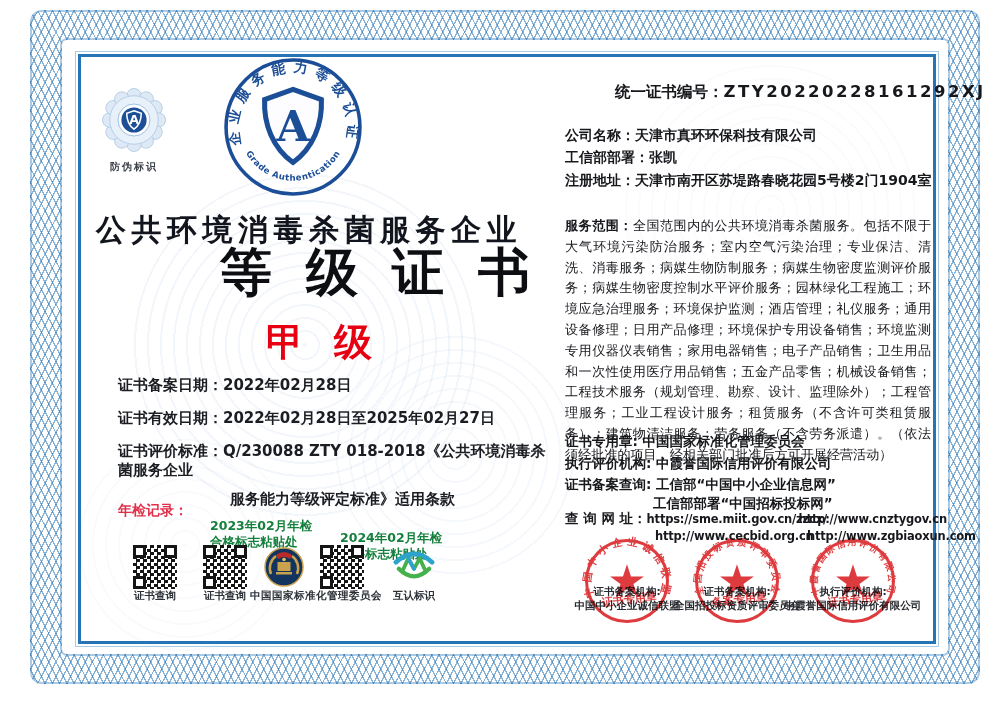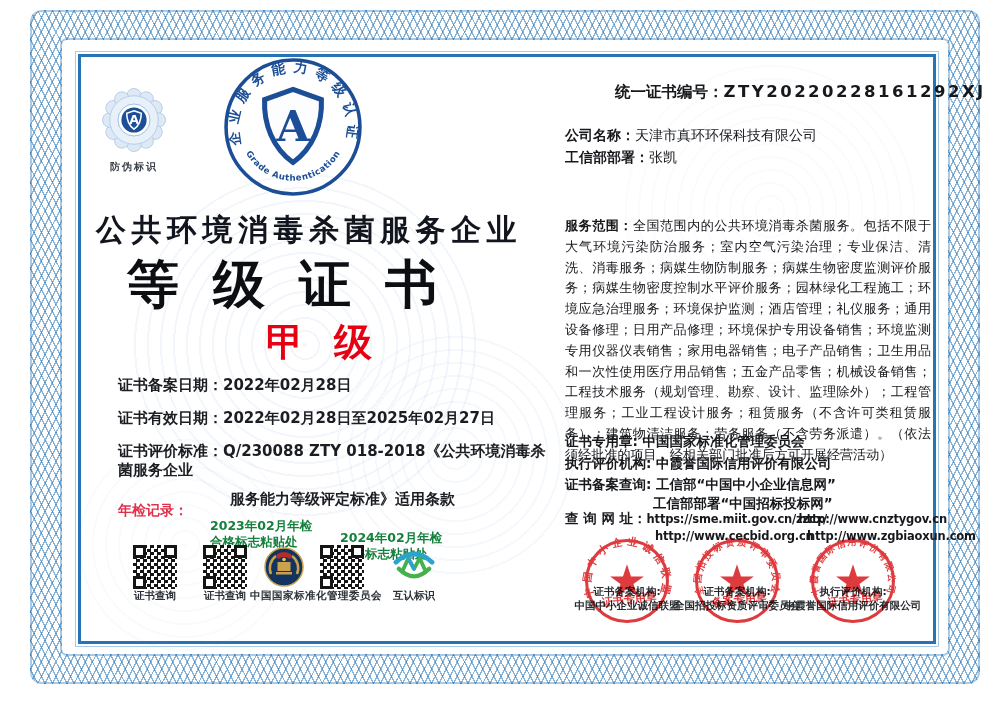--- a/index.html
+++ b/index.html
@@ -43,22 +43,22 @@
 
   .grade-badge{left:222px;top:56px;}
   .gb-outer{fill:rgba(255,255,255,.12);stroke:#1b4e96;stroke-width:3.5;}
   .gb-cn{font-size:13.5px;font-weight:bold;fill:#1b4e96;text-anchor:middle;letter-spacing:7px;}
   .gb-en{font-size:8.5px;font-weight:bold;fill:#1b4e96;text-anchor:middle;letter-spacing:.5px;}
   .gb-shield{fill:#fdfdff;stroke:#1b4e96;stroke-width:5;}
   .gb-a{font-size:42px;font-weight:bold;fill:#1b4e96;text-anchor:middle;font-family:"DejaVu Serif",serif;}
 
   .title1{left:78px;top:210px;width:452px;text-align:center;font-size:30px;font-weight:700;
     letter-spacing:5.5px;padding-left:5px;color:#12151d;}
-  .title2{left:78px;top:250px;width:452px;text-align:left;font-size:52px;font-weight:800;
-    letter-spacing:34px;padding-left:49px;color:#0d0e12;}
+  .title2{left:78px;top:238px;width:452px;text-align:right;font-size:52px;font-weight:800;
+    letter-spacing:34px;padding-left:34px;color:#0d0e12;}
   .grade-red{left:78px;top:317px;width:452px;text-align:center;font-size:38px;font-weight:800;
     letter-spacing:30px;padding-left:30px;color:#e60012;}
 
   .detail-rows{left:118px;top:376px;width:430px;font-size:15px;font-weight:600;color:#1c1d22;}
   .detail-rows .row{margin-bottom:14px;}
   .detail-rows .row2{padding-left:112px;margin-top:-4px;}
 
   .annual-label{left:118px;top:502px;font-size:14px;font-weight:bold;color:#e0314b;}
   .annual-slot{font-size:12.5px;font-weight:600;color:#15803d;line-height:16px;}
   .annual-slot.s0{left:210px;top:518px;}
@@ -76,21 +76,21 @@
   .cap1{left:111px;width:88px;} .cap2{left:181px;width:88px;}
   .cap3{left:250px;width:132px;letter-spacing:.5px;} .cap4{left:384px;width:60px;}
 
   
   .certno{left:565px;top:82px;width:375px;white-space:nowrap;}
   .certno .lbl{font-size:15.5px;font-weight:bold;margin-left:50px;}
   .certno .val{font-size:16.5px;font-weight:bold;letter-spacing:2.5px;}
 
   .info-rows{left:565px;top:124px;width:372px;font-size:14px;line-height:22.3px;}
   .info-rows .lbl{font-weight:bold;}
-  .info-rows .val{font-weight:400;margin-top:32px;}
+  .info-rows .val{font-weight:700;margin-top:32px;}
 
   .scope{left:565px;top:216px;width:366px;font-size:13.1px;line-height:20.8px;
     text-align:justify;color:#17181c;font-weight:500;}
   .scope .lbl{font-weight:bold;}
 
   .agency-rows{left:565px;top:430px;width:372px;font-size:13.5px;font-weight:600;line-height:22px;}
   .agency-rows .lbl{font-weight:bold;}
 
   .query-rows{left:565px;top:475px;width:372px;font-size:13.5px;font-weight:600;line-height:19px;}
   .query-rows .lbl{font-weight:bold;}
@@ -224,20 +224,21 @@
   <div class="abs mark-cap cap4">互认标识</div>
 
   
   <div class="abs certno">
     <span class="lbl">统一证书编号：</span><span class="val">ZTY20220228161292XJ</span>
   </div>
 
   <div class="abs info-rows">
     <div><span class="lbl">公司名称：</span><span class="val">天津市真环环保科技有限公司</span></div>
     <div><span class="lbl">工信部部署：</span><span class="val">张凯</span></div>
+    <div><span class="lbl">注册地址：</span><span class="val">天津市南开区苏堤路春晓花园5号楼2门1904室</span></div>
   </div>
 
   <div class="abs scope">
     <span class="lbl">服务范围：</span><span>全国范围内的公共环境消毒杀菌服务。包括不限于大气环境污染防治服务；室内空气污染治理；专业保洁、清洗、消毒服务；病媒生物防制服务；病媒生物密度监测评价服务；病媒生物密度控制水平评价服务；园林绿化工程施工；环境应急治理服务；环境保护监测；酒店管理；礼仪服务；通用设备修理；日用产品修理；环境保护专用设备销售；环境监测专用仪器仪表销售；家用电器销售；电子产品销售；卫生用品和一次性使用医疗用品销售；五金产品零售；机械设备销售；工程技术服务（规划管理、勘察、设计、监理除外）；工程管理服务；工业工程设计服务；租赁服务（不含许可类租赁服务）；建筑物清洁服务；劳务服务（不含劳务派遣）。（依法须经批准的项目，经相关部门批准后方可开展经营活动）</span>
   </div>
 
   <div class="abs agency-rows">
     <div><span class="lbl">证书专用章:</span> <span>中国国家标准化管理委员会</span></div>
     <div><span class="lbl">执行评价机构:</span> <span>中霞誉国际信用评价有限公司</span></div>
   </div>

